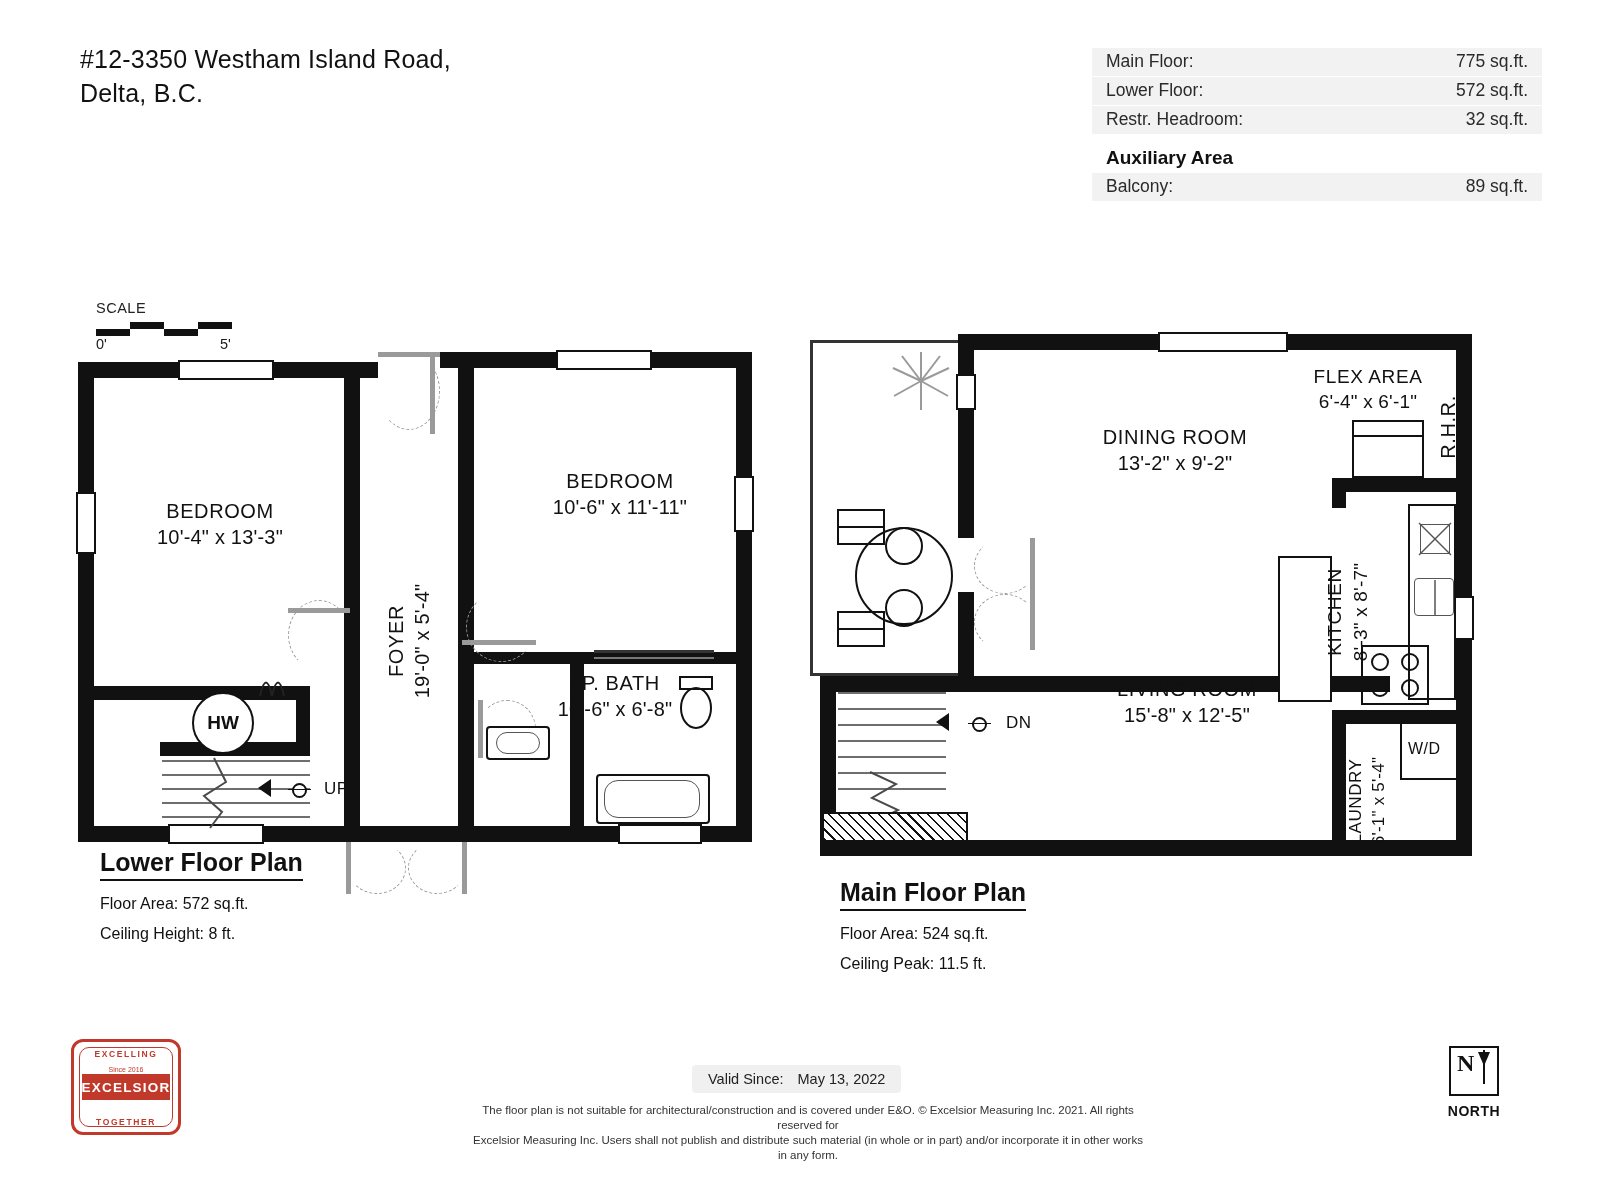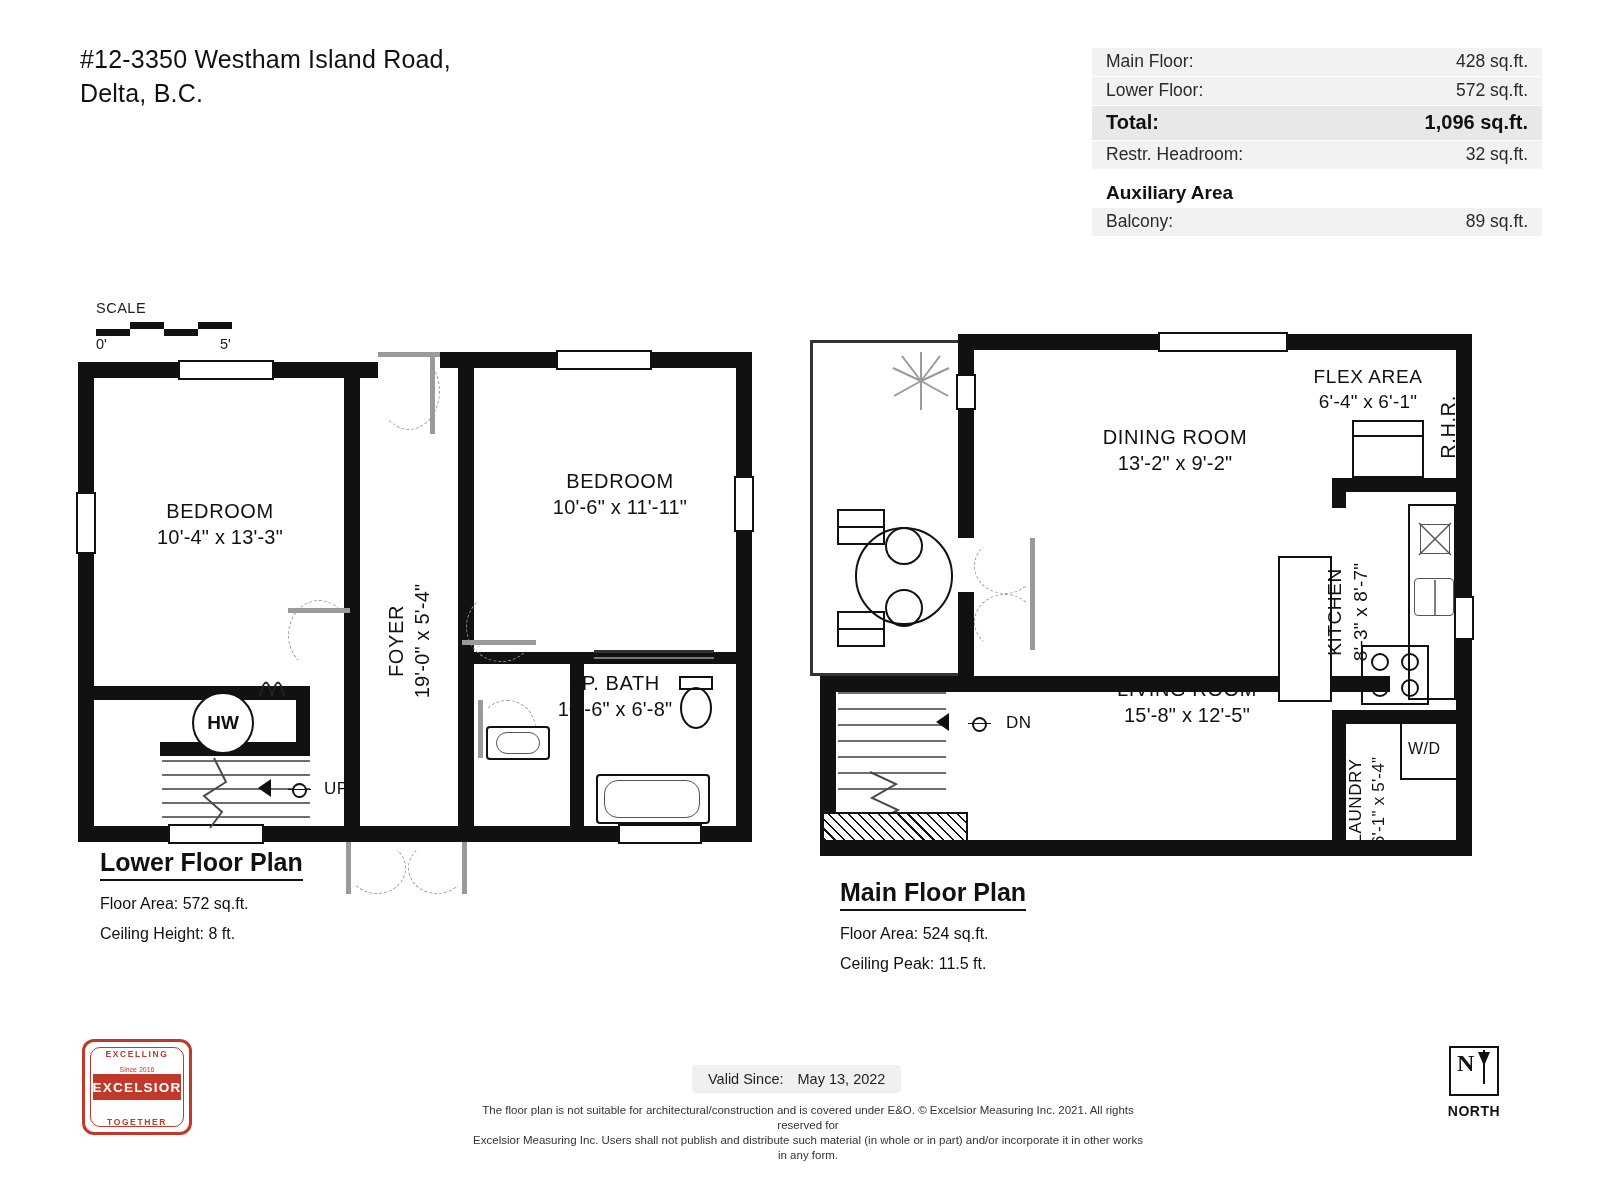--- a/index.html
+++ b/index.html
@@ -134,21 +134,21 @@
     left: 468px; top: 1103px;
     width: 680px;
     font-size: 11.5px;
     line-height: 15px;
     color: #333;
     text-align: center;
   }
 
   
   #logo {
-    left: 78px; top: 1036px;
+    left: 67px; top: 1036px;
     width: 118px; height: 102px;
   }
   #logo .ring {
     position: absolute;
     left: 50%; top: 50%;
     transform: translate(-50%,-50%);
     width: 104px; height: 90px;
     border: 3px solid #c0392b;
     border-radius: 12px;
   }
@@ -268,29 +268,25 @@
 <body>
 
 <div id="address" class="abs">
   <div>#12-3350 Westham Island Road,</div>
   <div>Delta, B.C.</div>
 </div>
 
 <div id="area-table" class="abs">
   <div class="row plain">
     <span class="label">Main Floor:</span>
-    <span class="value">428 sq.ft.</span>
+    <span class="value">775 sq.ft.</span>
   </div>
   <div class="row plain">
     <span class="label">Lower Floor:</span>
     <span class="value">572 sq.ft.</span>
-  </div>
-  <div class="row total">
-    <span class="label">Total:</span>
-    <span class="value">1,096 sq.ft.</span>
   </div>
   <div class="row plain">
     <span class="label">Restr. Headroom:</span>
     <span class="value">32 sq.ft.</span>
   </div>
   <div class="row spacer"></div>
   <div class="row section">Auxiliary Area</div>
   <div class="row plain">
     <span class="label">Balcony:</span>
     <span class="value">89 sq.ft.</span>

